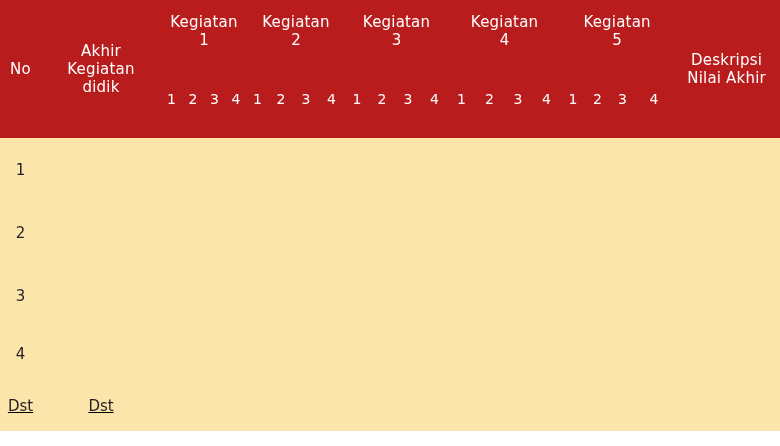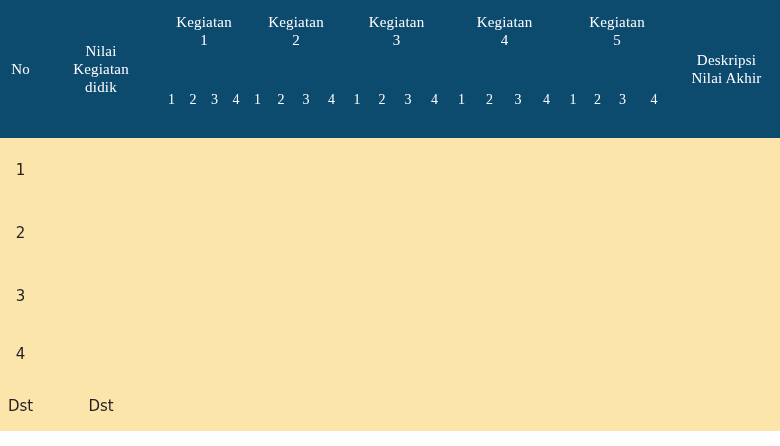--- a/index.html
+++ b/index.html
@@ -34,28 +34,27 @@
     margin: 0;
     border: 0;
     box-sizing: border-box;
     text-align: center;
     vertical-align: middle;
     font-weight: normal;
   }
 
   
   .hd {
-    background: #0c4a6e;
+    background: #b91c1c;
     color: #ffffff;
     border-right: 3px solid #ffffff;
     border-bottom: 3px solid #ffffff;
     font-size: 15px;
     line-height: 1.22;
     letter-spacing: 0.2px;
-    font-family: Liberation Serif, serif;
   }
   .hd.nr { border-right: 0; }
 
   .hd.small {
     font-size: 14px;
   }
 
   
   .bd {
     background: #fce5ab;
@@ -69,21 +68,21 @@
 
   .cell-label {
     display: block;
   }
 
   
   tr.grp-row { height: 62px; }
   tr.sub-row { height: 76px; }
   tr.data-row { height: 63px; }
   tr.data-row-last { height: 53px; }
-  tr.dst-row { height: 51px; }
+  tr.dst-row { height: 51px; text-decoration: underline; }
 </style>
 </head>
 <body>
 
 <div id="table-wrap">
   <table class="assessment">
     <colgroup>
       <col style="width:41px">
       <col style="width:120px">
 
@@ -114,21 +113,21 @@
 
       <col style="width:107px">
     </colgroup>
 
     <tbody>
 
       <tr class="grp-row">
         <td class="hd" rowspan="2">No</td>
 
         <td class="hd" rowspan="2">
-          <span class="cell-label">Nilai</span>
+          <span class="cell-label">Akhir</span>
           <span class="cell-label">Kegiatan</span>
           <span class="cell-label">didik</span>
         </td>
 
         <td class="hd" colspan="4">
           <span class="cell-label">Kegiatan</span>
           <span class="cell-label">1</span>
         </td>
 
         <td class="hd" colspan="4">

